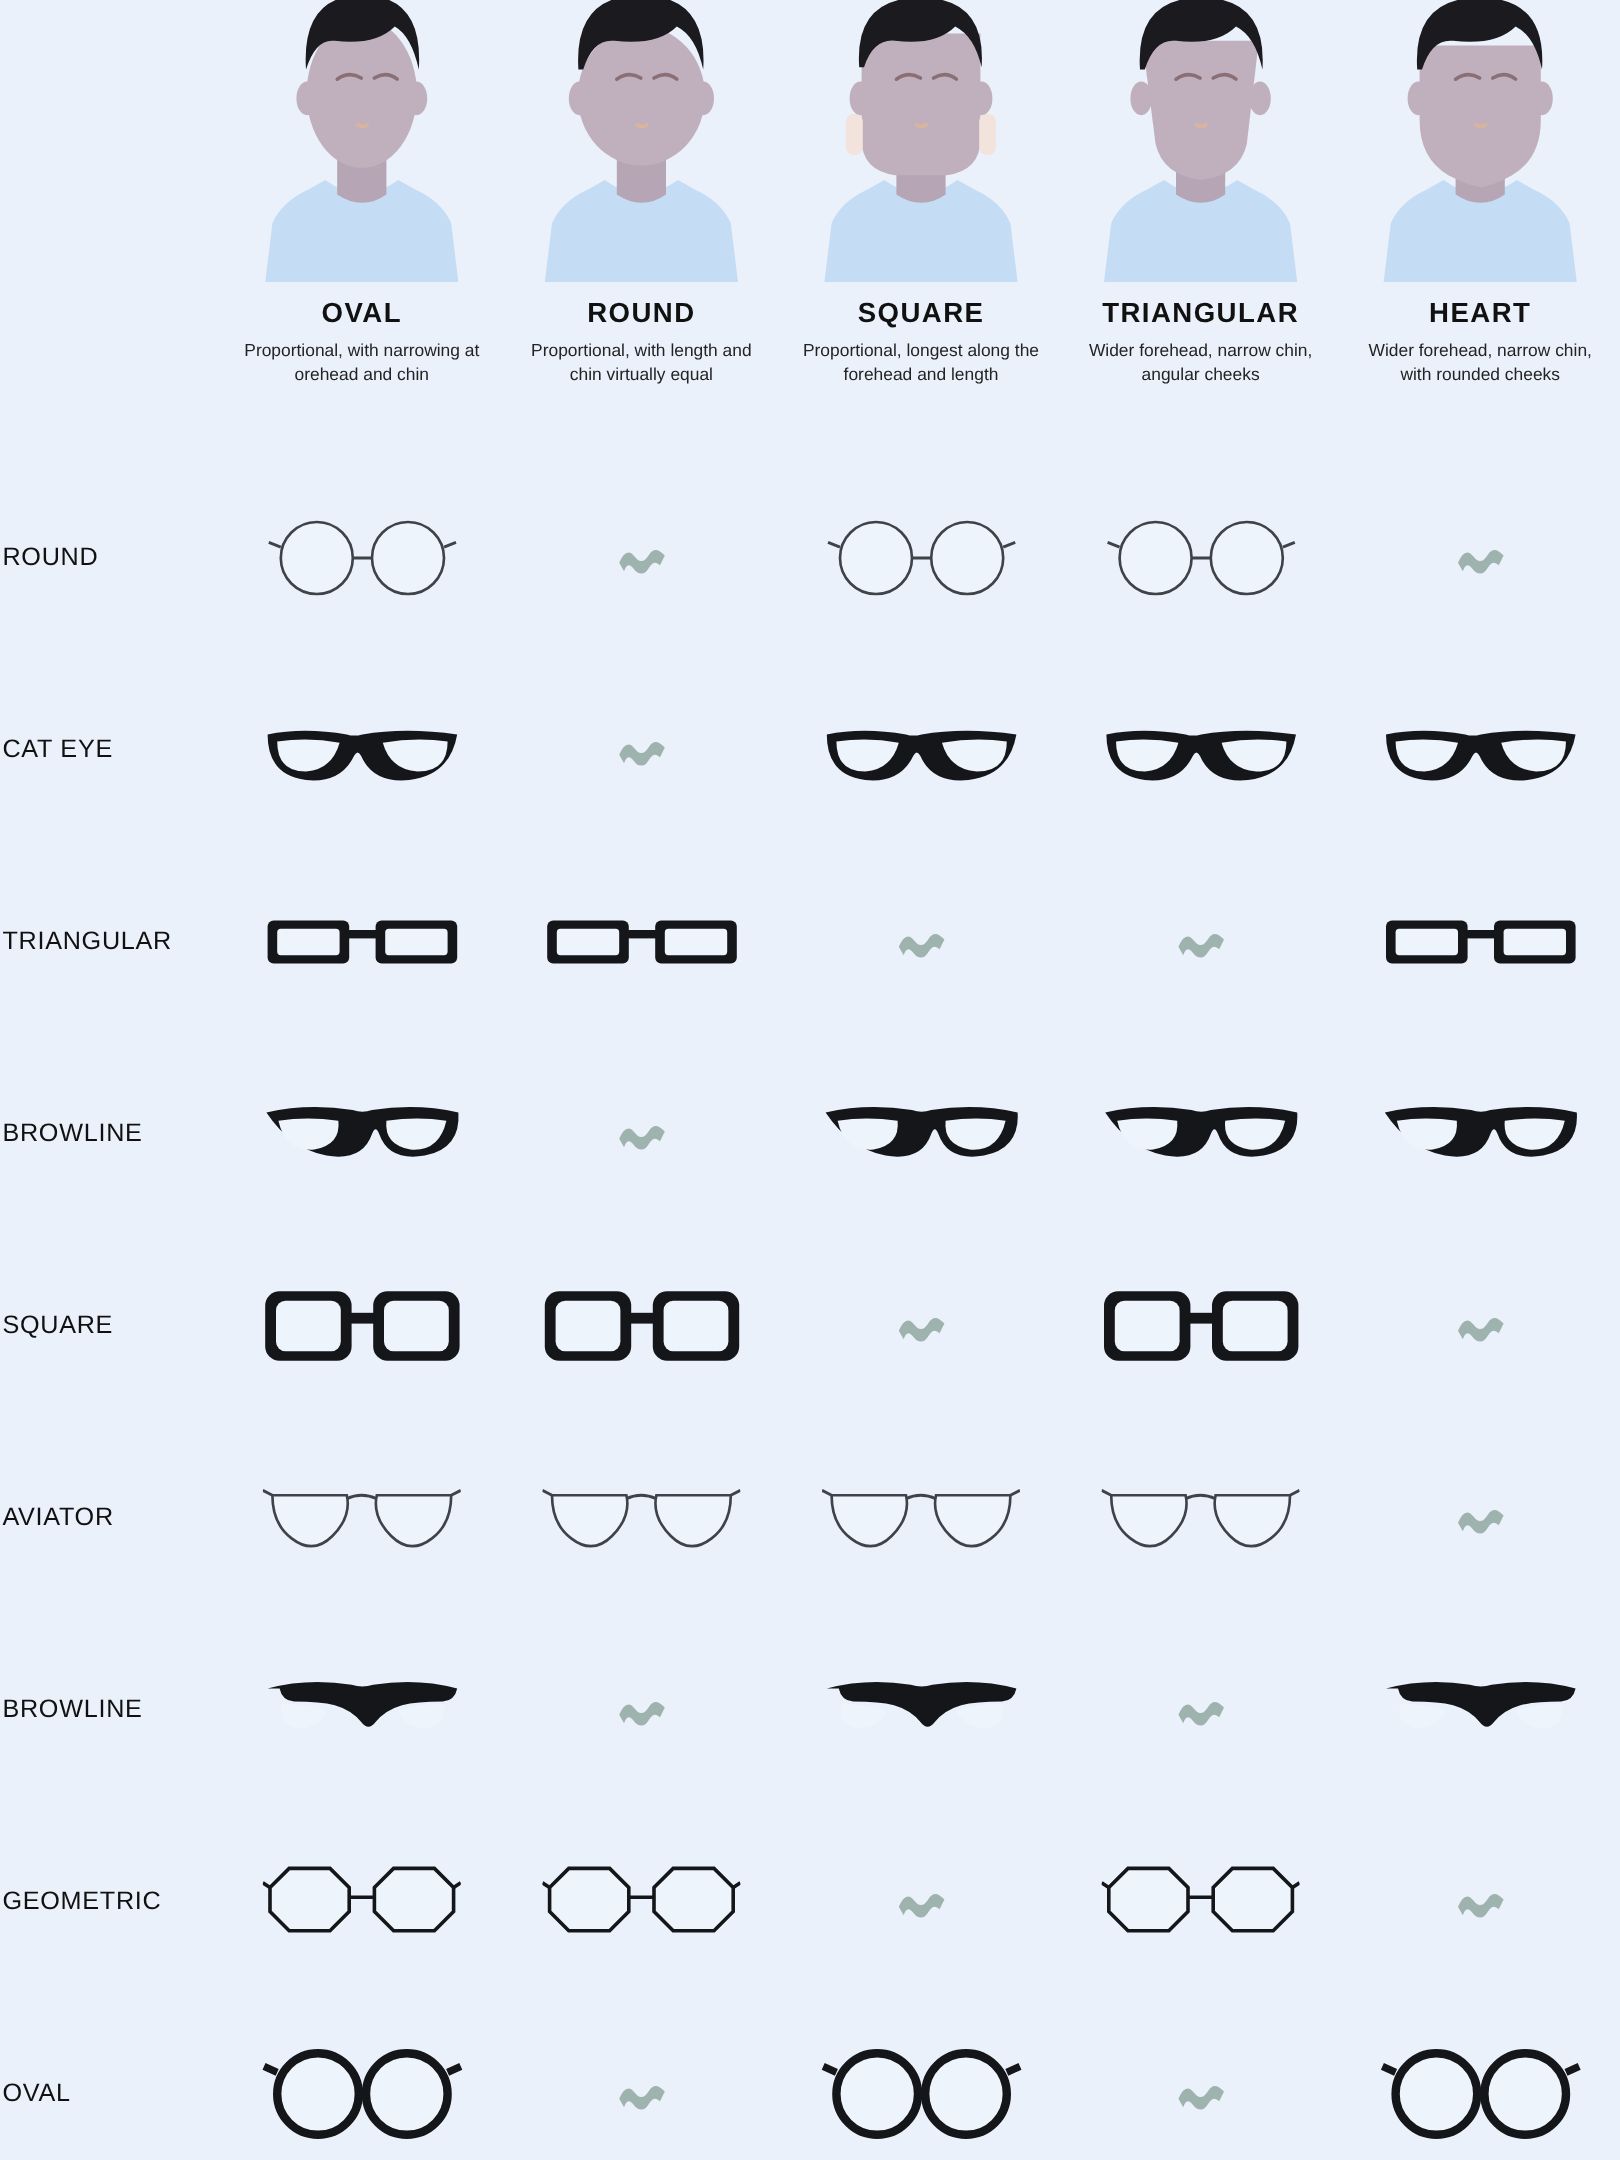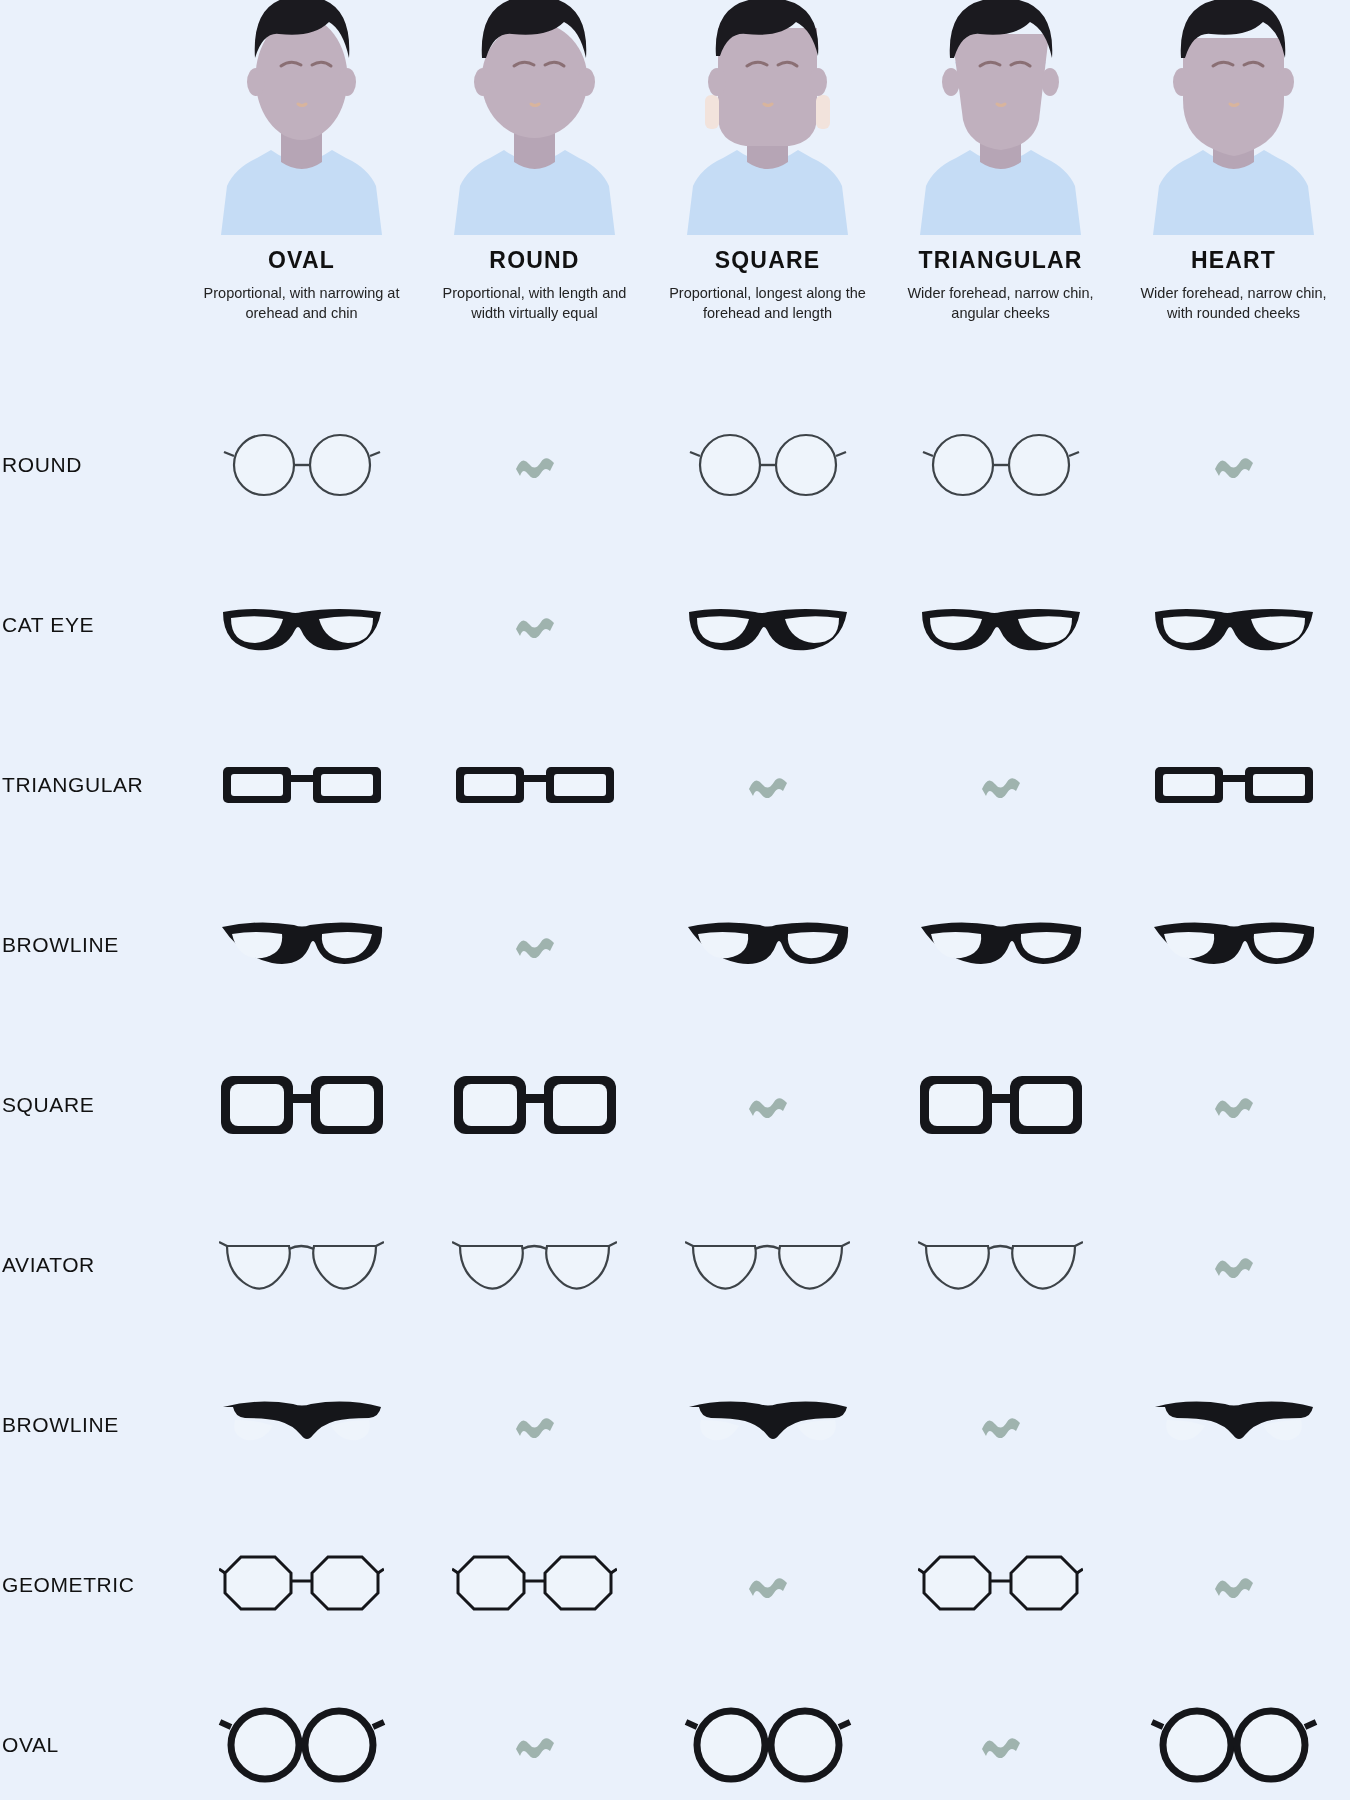--- a/index.html
+++ b/index.html
@@ -129,21 +129,21 @@
           <ellipse cx="102.5" cy="80" rx="53" ry="58" fill="#c0b0be"></ellipse>
           <ellipse cx="51" cy="82" rx="9" ry="14" fill="#c0b0be"></ellipse>
           <ellipse cx="154" cy="82" rx="9" ry="14" fill="#c0b0be"></ellipse>
           <path d="M50 58 q-4 -62 52 -62 q56 0 52 62 q-6 -28 -22 -36 q-16 16 -52 12 q-18 -2 -26 24 z" fill="#1b1a1f"></path>
           <path d="M82 66 q10 -7 20 -1" stroke="#8a6f74" stroke-width="3" fill="none" stroke-linecap="round"></path>
           <path d="M113 65 q10 -6 19 1" stroke="#8a6f74" stroke-width="3" fill="none" stroke-linecap="round"></path>
           <path d="M99 104 q4 3 8 0" stroke="#e2b68e" stroke-width="3" fill="none" stroke-linecap="round" opacity=".7"></path>
         </svg>
       </div>
       <div class="face-title">ROUND</div>
-      <div class="face-desc">Proportional, with length and width virtually equal</div>
+      <div class="face-desc">Proportional, with length and chin virtually equal</div>
     </div>
 
     <div class="head-cell">
       <div class="face-wrap">
         <svg class="face-svg" width="205" height="235" viewBox="0 0 205 235">
           <path d="M72 150 q30 22 61 0 l14 8 q22 10 30 28 l6 49 H22 l6 -49 q8 -18 30 -28 z" fill="#c5dcf5"></path>
           <path d="M82 128 h41 v34 q-20 14 -41 0 z" fill="#b6a5b5"></path>
           <path d="M53 28 h99 v88 q0 26 -28 30 h-43 q-28 -4 -28 -30 z" fill="#c0b0be"></path>
           <rect x="40" y="95" width="14" height="34" rx="6" fill="#f2e3dc"></rect>
           <rect x="151" y="95" width="14" height="34" rx="6" fill="#f2e3dc"></rect>

